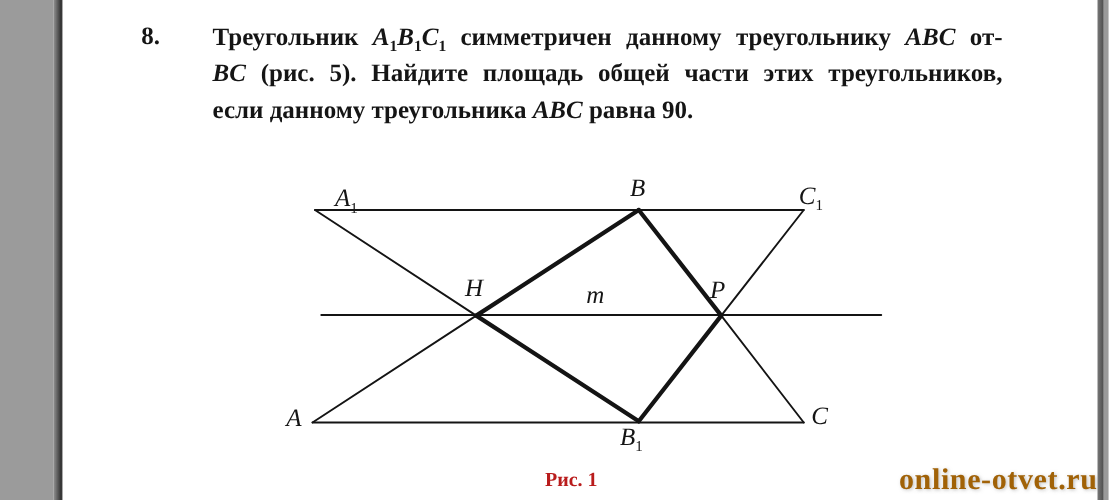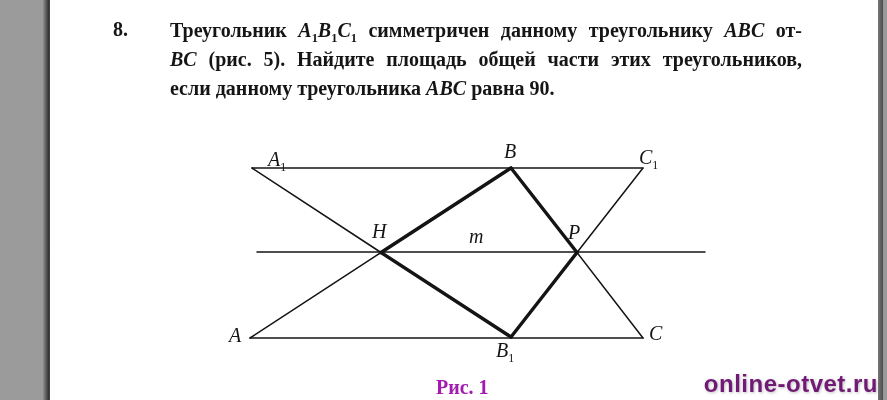--- a/index.html
+++ b/index.html
@@ -47,29 +47,29 @@
   
   svg.figure { position: absolute; left: 0; top: 0; width: 887px; height: 400px; }
   .fig-label {
     position: absolute; font-size: 20px; color: #151515;
     white-space: nowrap; line-height: 1;
   }
   .fig-label .main { font-style: italic; font-weight: 500; }
   .fig-label sub { font-size: 12px; line-height: 0; }
   .fig-caption {
     position: absolute; left: 436px; top: 376px;
-    font-size: 20px; font-weight: bold; color: #a21caf;
+    font-size: 16px; font-weight: bold; color: #b91c1c;
   }
 
   
   .watermark {
     position: absolute; right: 9px; bottom: 2px;
-    font-family: Liberation Sans, sans-serif;
+    font-family: Liberation Serif, serif;
     font-size: 24px; font-weight: bold; letter-spacing: 0.5px;
-    color: #701a75;
+    color: #a16207;
     text-shadow: 1px 1px 3px rgba(140,140,140,0.55), -1px -1px 2px rgba(255,255,255,0.9);
   }
 </style>
 </head>
 <body>
 
 <div class="screen">
 
   <div class="gutter-left"></div>
   <div class="gutter-shadow"></div>

